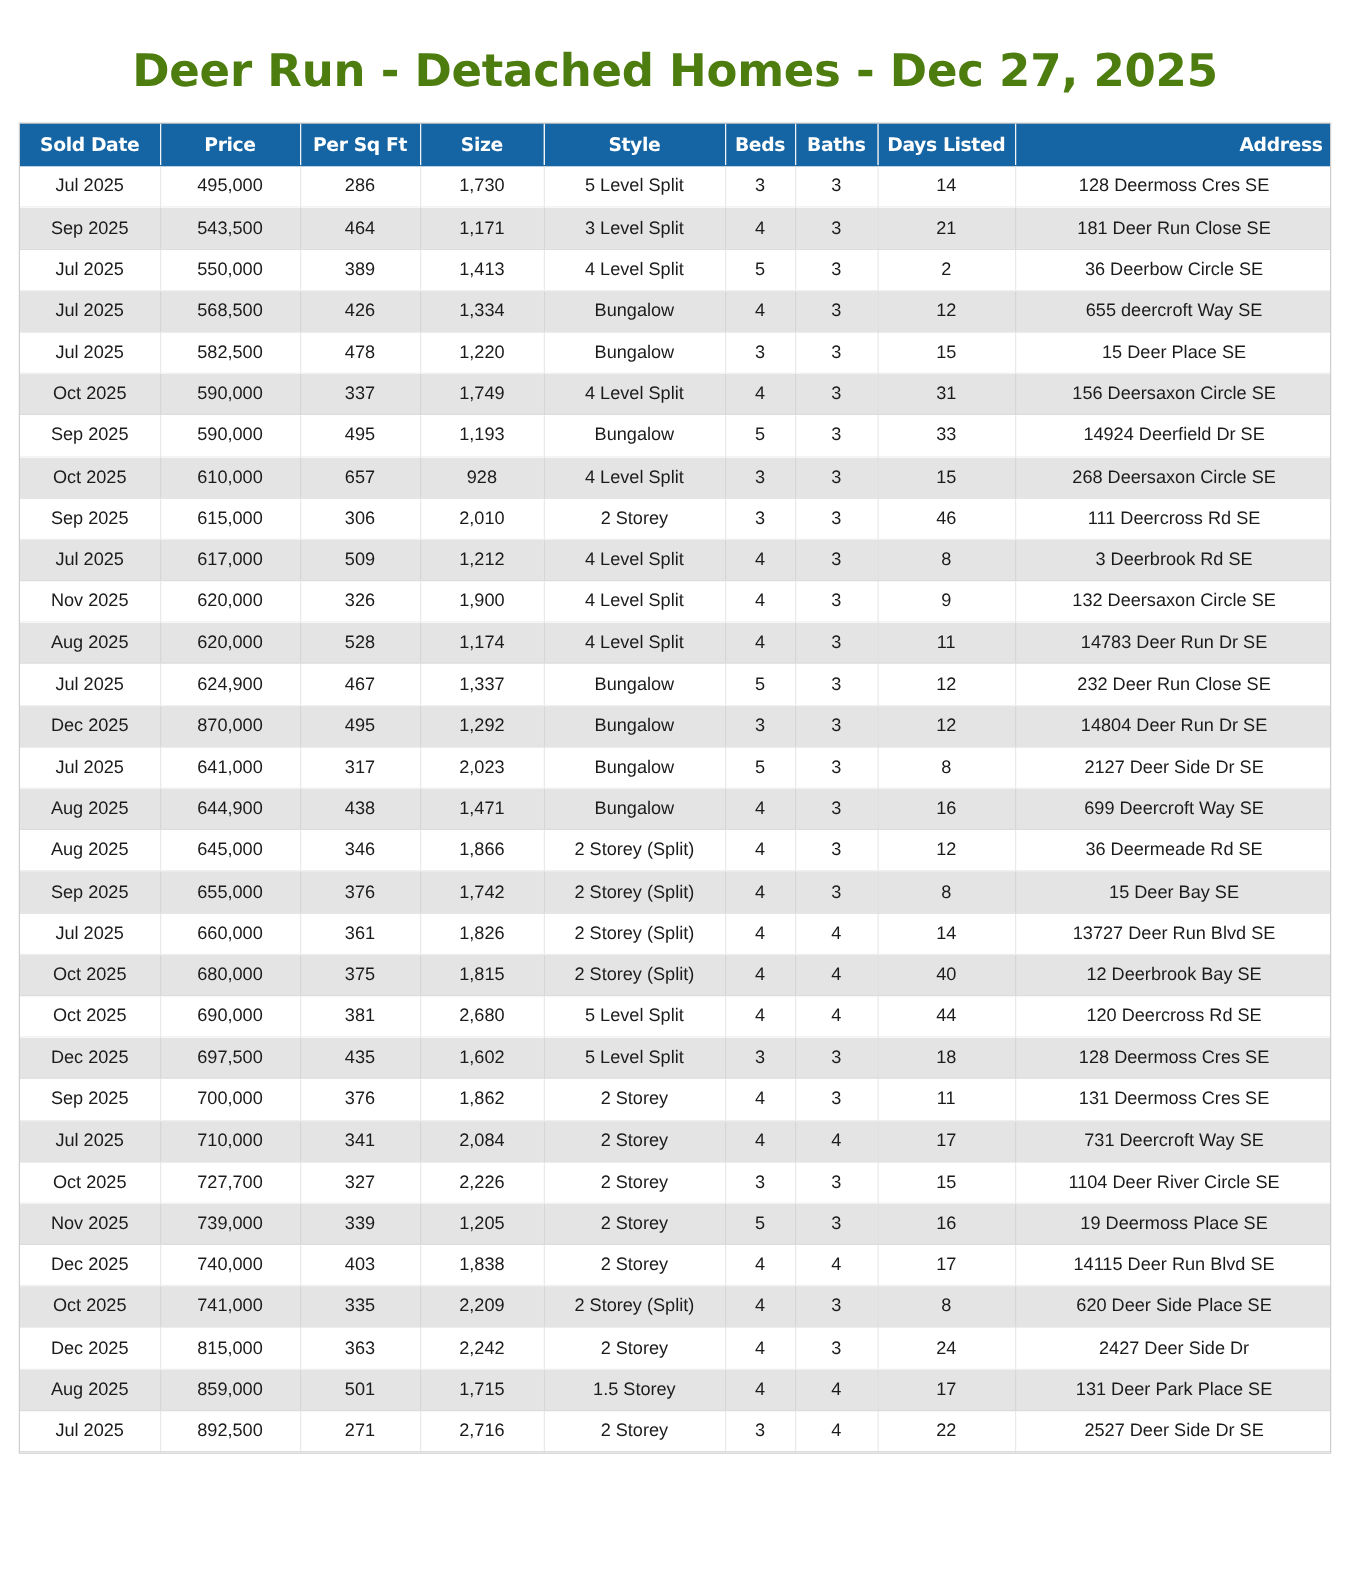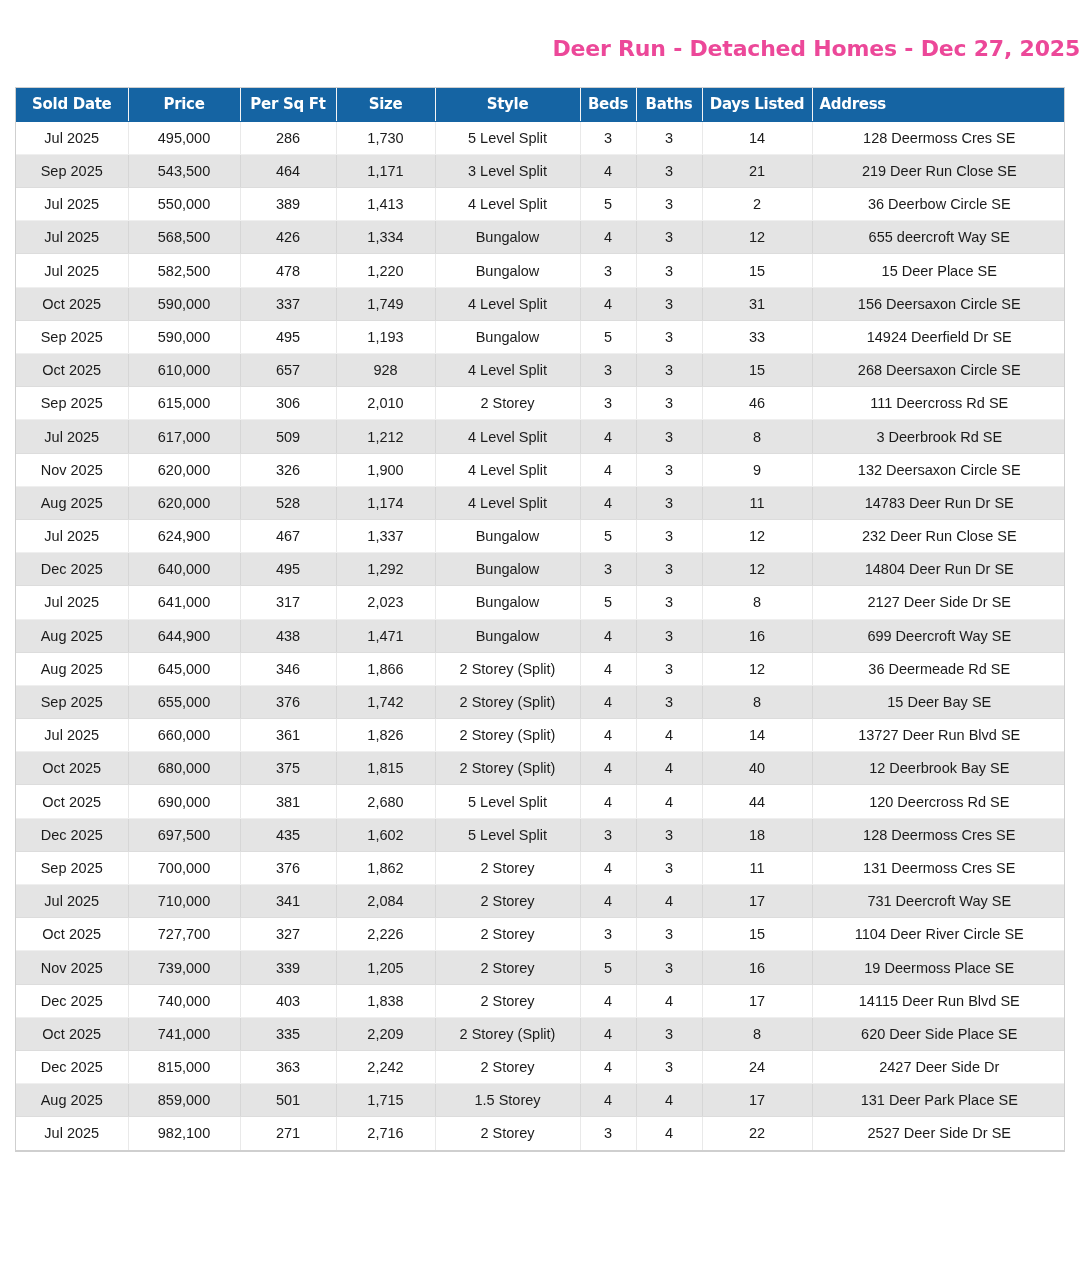--- a/index.html
+++ b/index.html
@@ -17,23 +17,23 @@
   }
   .page {
     position: relative;
     width: 1080px;
     height: 1261px;
     box-sizing: border-box;
   }
 
   
   .page-title {
-    text-align: right;
-    color: #ec4899;
-    font-size: 22px;
+    text-align: center;
+    color: #4d7c0f;
+    font-size: 36px;
     font-weight: bold;
     letter-spacing: -0.2px;
     padding-top: 17px;
     padding-bottom: 0;
     line-height: 34px;
     font-family: "DejaVu Sans", sans-serif;
   }
 
   
   .table-wrap {
@@ -65,21 +65,21 @@
     height: 33px;
     padding: 0 6px;
     text-align: center;
     border-right: 1px solid #f4f4f4;
     border-bottom: 1px solid #1564a3;
     white-space: nowrap;
     font-family: "DejaVu Sans", sans-serif;
     letter-spacing: -0.3px;
   }
   table.sold-table thead th.th-addr {
-    text-align: left;
+    text-align: right;
     padding-left: 7px;
     border-right: none;
   }
 
   table.sold-table tbody td {
     height: 32.2px;
     padding: 0 6px;
     text-align: center;
     color: #1b1b1b;
     border-right: 1px solid #e9e9e9;
@@ -169,21 +169,21 @@
           </tr>
           <tr>
             <td>Sep 2025</td>
             <td>543,500</td>
             <td>464</td>
             <td>1,171</td>
             <td>3 Level Split</td>
             <td>4</td>
             <td>3</td>
             <td>21</td>
-            <td class="td-addr">219 Deer Run Close SE</td>
+            <td class="td-addr">181 Deer Run Close SE</td>
           </tr>
           <tr>
             <td>Jul 2025</td>
             <td>550,000</td>
             <td>389</td>
             <td>1,413</td>
             <td>4 Level Split</td>
             <td>5</td>
             <td>3</td>
             <td>2</td>
@@ -294,21 +294,21 @@
             <td>467</td>
             <td>1,337</td>
             <td>Bungalow</td>
             <td>5</td>
             <td>3</td>
             <td>12</td>
             <td class="td-addr">232 Deer Run Close SE</td>
           </tr>
           <tr>
             <td>Dec 2025</td>
-            <td>640,000</td>
+            <td>870,000</td>
             <td>495</td>
             <td>1,292</td>
             <td>Bungalow</td>
             <td>3</td>
             <td>3</td>
             <td>12</td>
             <td class="td-addr">14804 Deer Run Dr SE</td>
           </tr>
           <tr>
             <td>Jul 2025</td>
@@ -481,21 +481,21 @@
             <td>501</td>
             <td>1,715</td>
             <td>1.5 Storey</td>
             <td>4</td>
             <td>4</td>
             <td>17</td>
             <td class="td-addr">131 Deer Park Place SE</td>
           </tr>
           <tr>
             <td>Jul 2025</td>
-            <td>982,100</td>
+            <td>892,500</td>
             <td>271</td>
             <td>2,716</td>
             <td>2 Storey</td>
             <td>3</td>
             <td>4</td>
             <td>22</td>
             <td class="td-addr">2527 Deer Side Dr SE</td>
           </tr>
         </tbody>
     </table>

